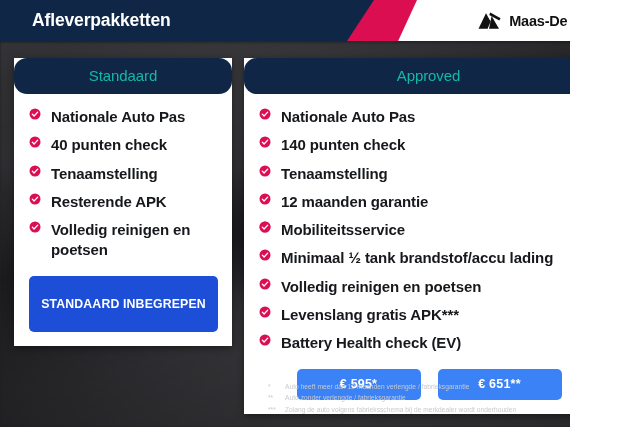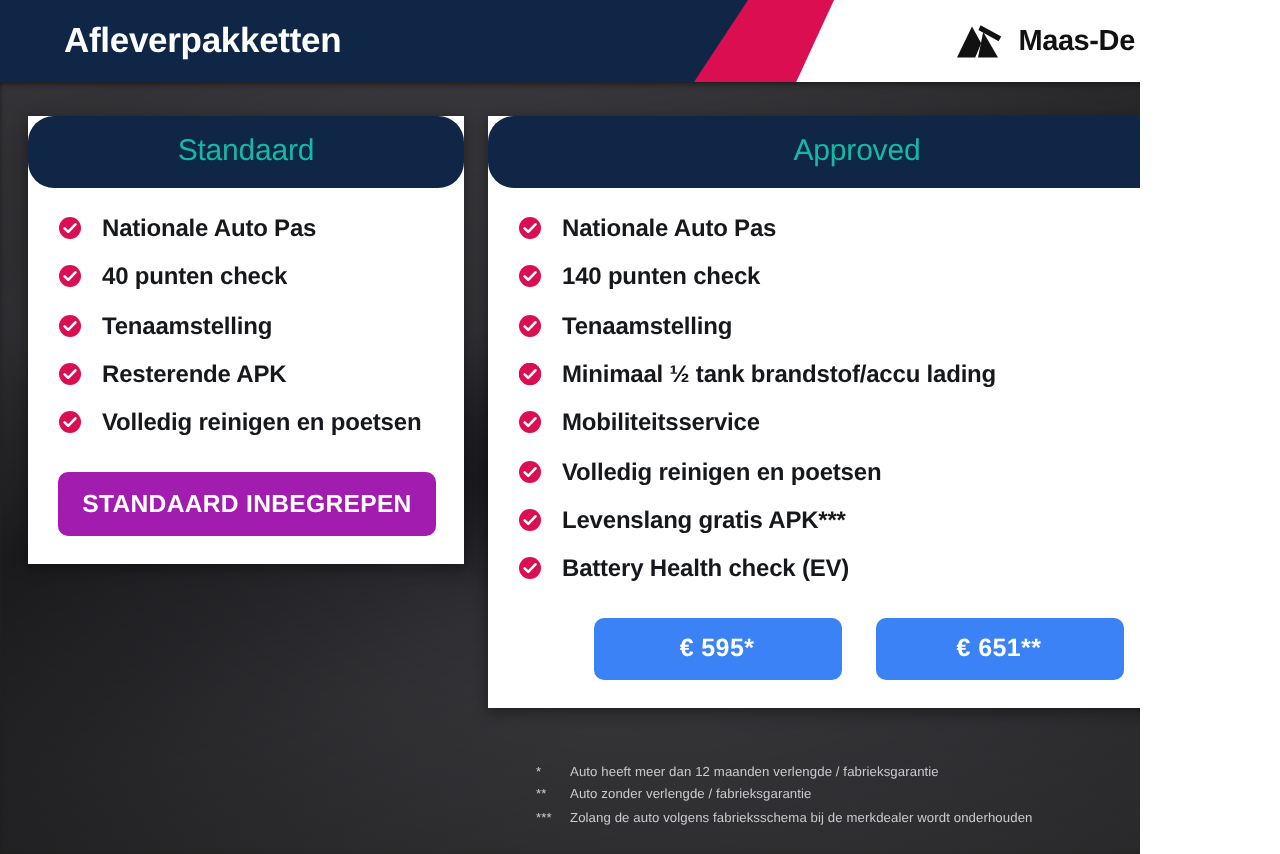--- a/index.html
+++ b/index.html
@@ -103,44 +103,44 @@
     letter-spacing: -0.1px;
     border-radius: 13px;
   }
   .card-body { padding: 13px 14px 14px 15px; }
 
   ul.features { list-style: none; }
   ul.features li {
     position: relative;
     padding-left: 22px;
     margin-bottom: 8.5px;
-    font-size: 12px;
+    font-size: 15px;
     font-weight: bold;
     color: #16181c;
     line-height: 1.32;
     letter-spacing: -0.1px;
   }
   ul.features li:last-child { margin-bottom: 0; }
 
   .check-icon {
     position: absolute;
     left: 0; top: 1px;
     width: 12px; height: 12px;
   }
 
   
   #standaard-cta {
     display: block;
     width: 100%;
     margin-top: 16px;
-    background: #a21caf;
+    background: #1d4ed8;
     color: #ffffff;
     border: none;
     border-radius: 5px;
-    padding: 9px 4px;
+    padding: 21px 4px;
     font-family: "Liberation Sans", sans-serif;
     font-size: 12.3px;
     font-weight: bold;
     letter-spacing: 0.15px;
     cursor: pointer;
     text-align: center;
   }
 
   
   #price-row {
@@ -271,40 +271,41 @@
             <circle cx="12" cy="12" r="11" fill="#dc0e52"></circle>
             <path d="M6.6 12.3 L10.2 15.9 L17.4 8.3" stroke="#ffffff" stroke-width="2.6" fill="none" stroke-linecap="round" stroke-linejoin="round"></path>
           </svg>
           <span>Tenaamstelling</span>
         </li>
         <li>
           <svg class="check-icon" viewBox="0 0 24 24">
             <circle cx="12" cy="12" r="11" fill="#dc0e52"></circle>
             <path d="M6.6 12.3 L10.2 15.9 L17.4 8.3" stroke="#ffffff" stroke-width="2.6" fill="none" stroke-linecap="round" stroke-linejoin="round"></path>
           </svg>
-        </li>
-        <li>
-          <svg class="check-icon" viewBox="0 0 24 24">
-            <circle cx="12" cy="12" r="11" fill="#dc0e52"></circle>
-            <path d="M6.6 12.3 L10.2 15.9 L17.4 8.3" stroke="#ffffff" stroke-width="2.6" fill="none" stroke-linecap="round" stroke-linejoin="round"></path>
-          </svg>
+          <span>12 maanden garantie</span>
+        </li>
+        <li>
+          <svg class="check-icon" viewBox="0 0 24 24">
+            <circle cx="12" cy="12" r="11" fill="#dc0e52"></circle>
+            <path d="M6.6 12.3 L10.2 15.9 L17.4 8.3" stroke="#ffffff" stroke-width="2.6" fill="none" stroke-linecap="round" stroke-linejoin="round"></path>
+          </svg>
+        </li>
+        <li>
+          <svg class="check-icon" viewBox="0 0 24 24">
+            <circle cx="12" cy="12" r="11" fill="#dc0e52"></circle>
+            <path d="M6.6 12.3 L10.2 15.9 L17.4 8.3" stroke="#ffffff" stroke-width="2.6" fill="none" stroke-linecap="round" stroke-linejoin="round"></path>
+          </svg>
+          <span>Mobiliteitsservice</span>
         </li>
         <li>
           <svg class="check-icon" viewBox="0 0 24 24">
             <circle cx="12" cy="12" r="11" fill="#dc0e52"></circle>
             <path d="M6.6 12.3 L10.2 15.9 L17.4 8.3" stroke="#ffffff" stroke-width="2.6" fill="none" stroke-linecap="round" stroke-linejoin="round"></path>
           </svg>
           <span>Minimaal ½ tank brandstof/accu lading</span>
-        </li>
-        <li>
-          <svg class="check-icon" viewBox="0 0 24 24">
-            <circle cx="12" cy="12" r="11" fill="#dc0e52"></circle>
-            <path d="M6.6 12.3 L10.2 15.9 L17.4 8.3" stroke="#ffffff" stroke-width="2.6" fill="none" stroke-linecap="round" stroke-linejoin="round"></path>
-          </svg>
-          <span>Mobiliteitsservice</span>
         </li>
         <li>
           <svg class="check-icon" viewBox="0 0 24 24">
             <circle cx="12" cy="12" r="11" fill="#dc0e52"></circle>
             <path d="M6.6 12.3 L10.2 15.9 L17.4 8.3" stroke="#ffffff" stroke-width="2.6" fill="none" stroke-linecap="round" stroke-linejoin="round"></path>
           </svg>
           <span>Volledig reinigen en poetsen</span>
         </li>
         <li>
           <svg class="check-icon" viewBox="0 0 24 24">

